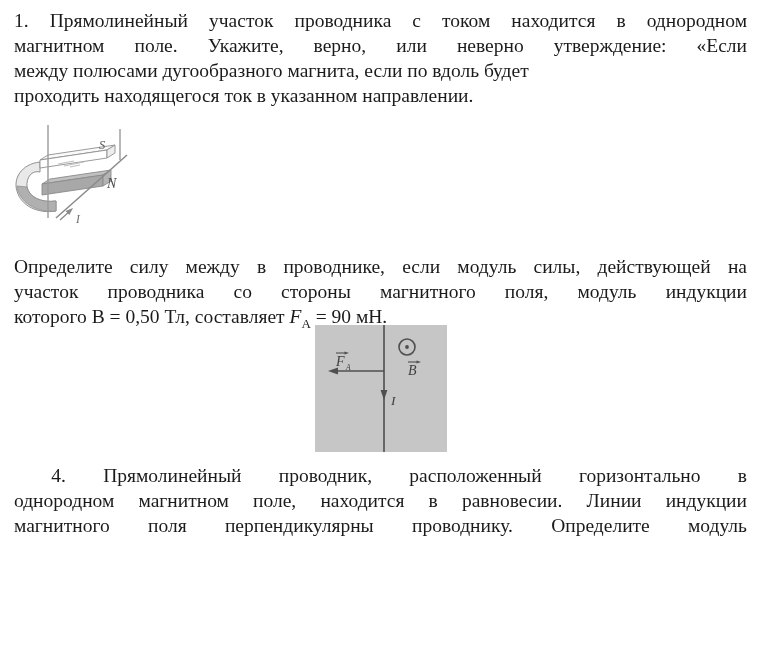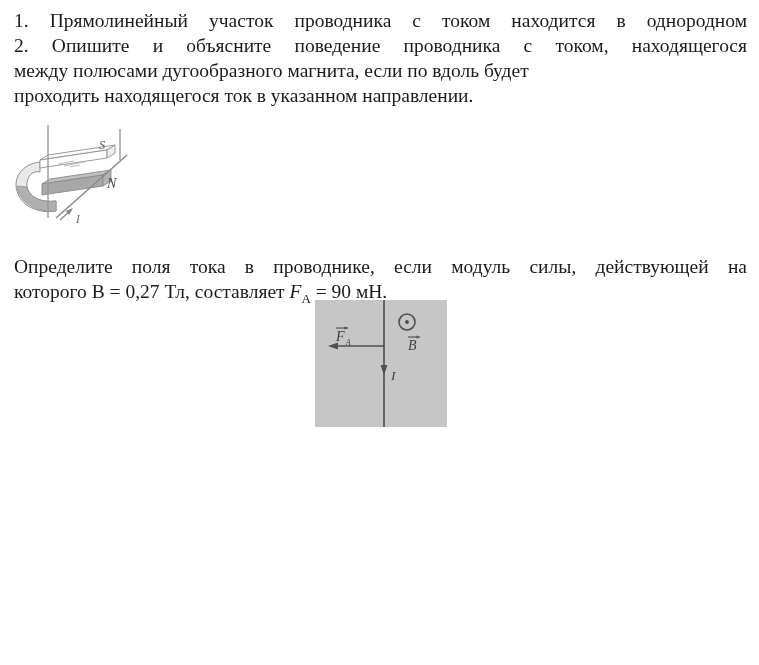--- a/index.html
+++ b/index.html
@@ -21,24 +21,24 @@
   .fig-field{display:block;margin:-4px auto 11px auto;}
   .fig-field text{font-family:"Liberation Serif", serif;font-style:italic;fill:#3f3f3f;}
 </style>
 </head>
 <body>
 
 <div class="page">
 
   <div>
     <div class="line j">1. Прямолинейный участок проводника с током находится в однородном</div>
+    <div class="line j">магнитном поле. Укажите, верно, или неверно утверждение: «Если</div>
   </div>
 
   <div>
-    <div class="line j">2. Опишите и объясните поведение проводника с током, находящегося</div>
     <div class="line">между полюсами дугообразного магнита, если по вдоль будет</div>
     <div class="line">проходить находящегося ток в указанном направлении.</div>
   </div>
 
   <svg class="fig-magnet" width="145" height="110" viewBox="0 0 145 110">
 
     <path d="M32,40 C13,42 5,57 9,69 C13,84 30,92 48,89 L48,79 C33,81 21,75 19,65 C18,55 24,48 32,50 Z" fill="#e9e9e9" stroke="#8f8f8f" stroke-width="1"></path>
     <path d="M9,64 C11,80 28,91 48,89 L48,79 C33,81 21,75 19,65 Z" fill="#b0b0b0" stroke="#8f8f8f" stroke-width="0.8"></path>
 
     <path d="M32,38 L40,33 L107,23 L99,28 Z" fill="#fafafa" stroke="#909090" stroke-width="0.9"></path>
@@ -56,22 +56,23 @@
 
     <line x1="52" y1="98" x2="62" y2="89" stroke="#8a8a8a" stroke-width="1.3"></line>
     <polygon points="0,0 -7.5,2.8 -7.5,-2.8" transform="translate(65,86) rotate(-42)" fill="#8a8a8a"></polygon>
 
     <text x="91" y="27" font-size="12.5" fill="#5a5a5a">S</text>
     <text x="99" y="66" font-size="14" fill="#4a4a4a">N</text>
     <text x="68" y="101" font-size="11.5" fill="#6e6e6e">I</text>
   </svg>
 
   <div>
-    <div class="line j">Определите поля тока в проводнике, если модуль силы, действующей на</div>
-    <div class="line"><span>которого В = 0,27 Тл, составляет </span><span class="fvar">F</span><sub class="fa">А</sub><span> = 90 мН.</span></div>
+    <div class="line j">Определите силу между в проводнике, если модуль силы, действующей на</div>
+    <div class="line j">участок проводника со стороны магнитного поля, модуль индукции</div>
+    <div class="line"><span>которого В = 0,50 Тл, составляет </span><span class="fvar">F</span><sub class="fa">А</sub><span> = 90 мН.</span></div>
   </div>
 
   <svg class="fig-field" width="132" height="127" viewBox="0 0 132 127">
     <rect x="0" y="0" width="132" height="127" fill="#c6c6c6"></rect>
     <g stroke="#4f4f4f">
 
       <line x1="69" y1="0" x2="69" y2="127" stroke-width="1.6"></line>
 
       <line x1="69" y1="46" x2="21" y2="46" stroke-width="1.5"></line>
       <polygon points="13,46 23,49.4 23,42.6" fill="#4f4f4f" stroke="none"></polygon>
@@ -85,14 +86,19 @@
       <polygon points="34,28 29.5,26.4 29.5,29.6" fill="#4f4f4f" stroke="none"></polygon>
       <line x1="93" y1="37" x2="103" y2="37" stroke-width="1.1"></line>
       <polygon points="106,37 101.5,35.4 101.5,38.6" fill="#4f4f4f" stroke="none"></polygon>
     </g>
     <text x="21" y="41" font-size="14">F</text>
     <text x="31" y="45" font-size="7.5" font-style="normal">А</text>
     <text x="93" y="50" font-size="14">B</text>
     <text x="76" y="80" font-size="13.5">I</text>
   </svg>
 
+  <div>
+    <div class="line j">&nbsp;4. Прямолинейный проводник, расположенный горизонтально в</div>
+    <div class="line j">однородном магнитном поле, находится в равновесии. Линии индукции</div>
+    <div class="line j">магнитного поля перпендикулярны проводнику. Определите модуль</div>
+  </div>
 
 </div>
 
 </body></html>

